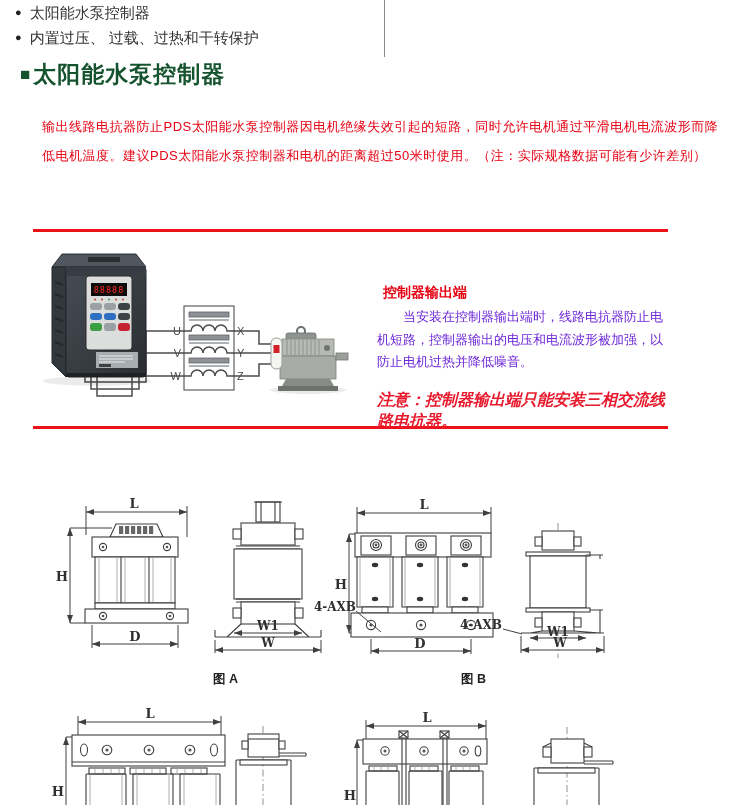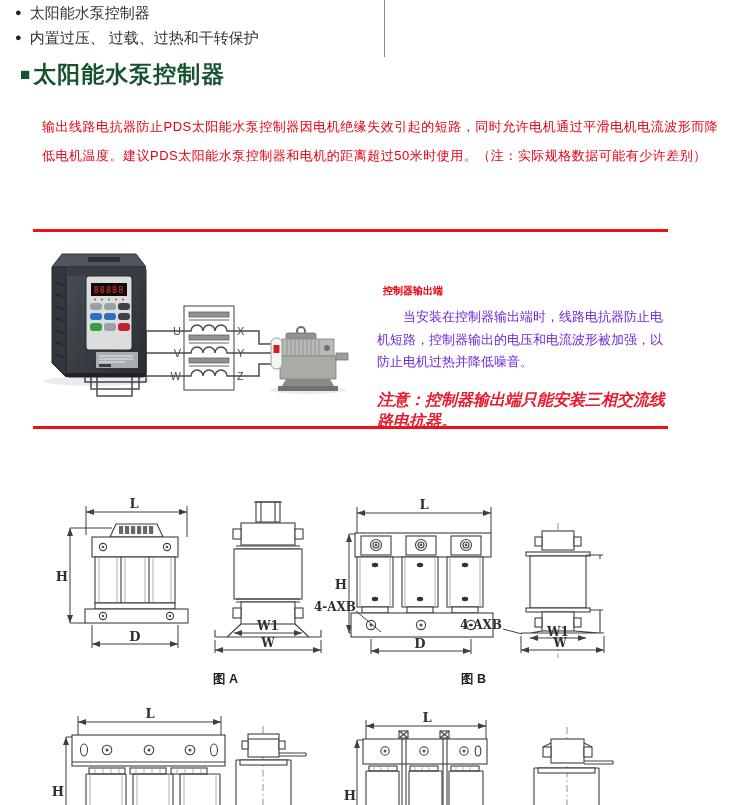--- a/index.html
+++ b/index.html
@@ -11,21 +11,21 @@
   .vdivider{position:absolute;left:384px;top:0;width:1px;height:57px;background:#8a8a8a;}
   
   .title{position:absolute;left:20px;top:59px;font-size:23px;font-weight:bold;color:#14532d;letter-spacing:1px;}
   .title .sq{font-size:17px;margin-right:2px;vertical-align:2px;}
   
   .intro{position:absolute;left:42px;top:112px;width:678px;font-size:13px;line-height:29px;
          color:#e60012;letter-spacing:0.5px;}
   
   .redline{position:absolute;left:33px;width:635px;height:3px;background:#ee1017;}
   
-  .out-title{position:absolute;left:383px;top:284px;font-size:10px;font-weight:bold;color:#e60012;}
+  .out-title{position:absolute;left:383px;top:284px;font-size:14px;font-weight:bold;color:#e60012;}
   .out-body{position:absolute;left:377px;top:306px;width:292px;font-size:13px;line-height:22.5px;
             color:#6d28d9;text-indent:2em;}
   .out-note{position:absolute;left:377px;top:390px;width:300px;font-size:16px;font-weight:bold;
             font-style:italic;color:#e8192c;}
   
   svg{position:absolute;left:0;top:0;}
   svg text{font-family:"Liberation Sans","DejaVu Sans",sans-serif;}
   .dim{font-family:"DejaVu Serif","Liberation Serif",serif;font-weight:bold;font-size:13px;fill:#2f2f2f;}
   .dimsm{font-family:"DejaVu Serif","Liberation Serif",serif;font-weight:bold;font-size:12px;fill:#2f2f2f;}
   .cap{font-size:12.5px;font-weight:bold;fill:#222;}

